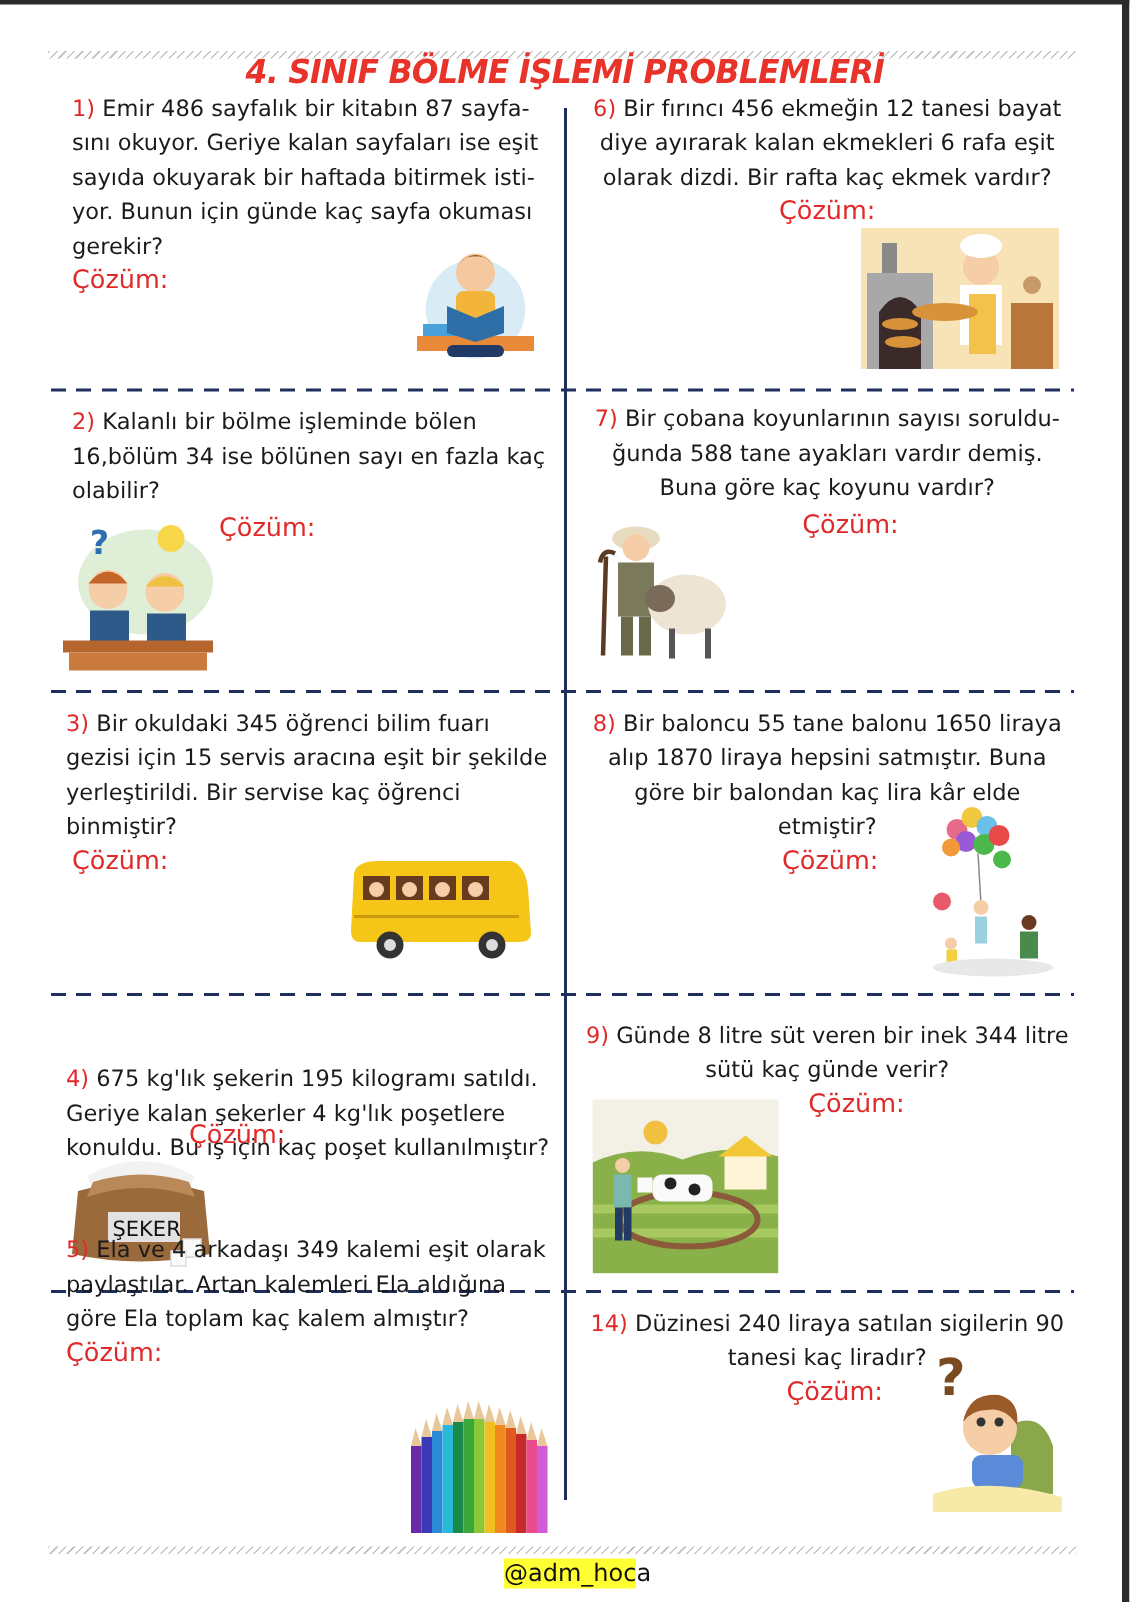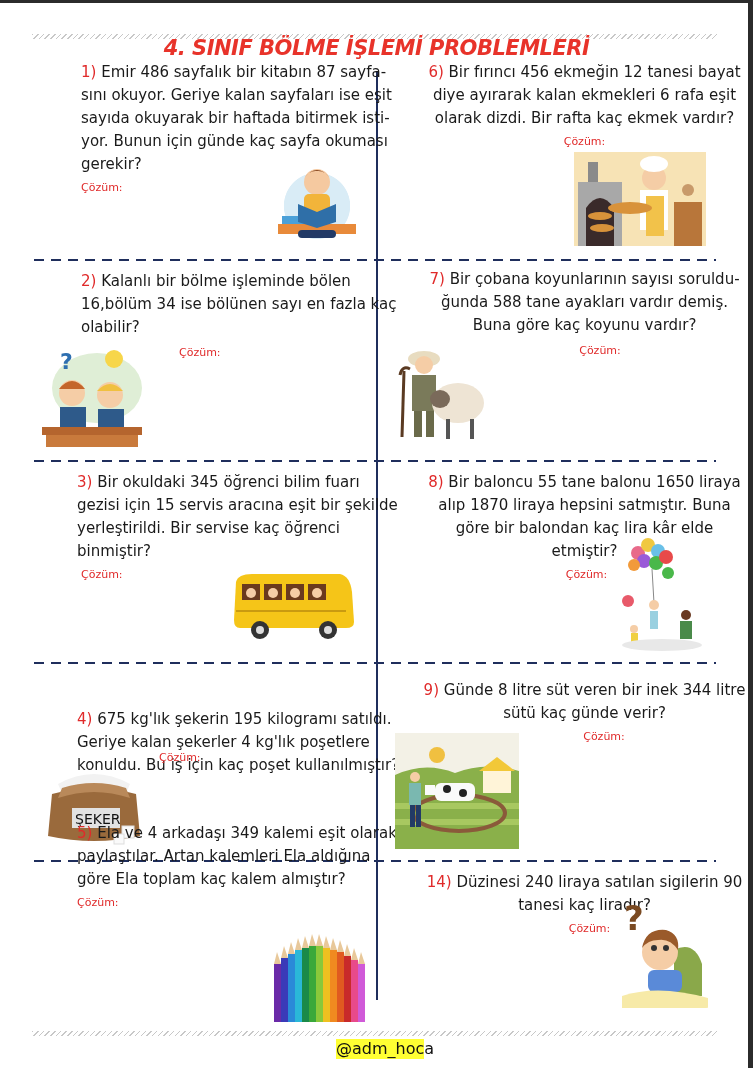--- a/index.html
+++ b/index.html
@@ -10,25 +10,25 @@
   .hatch { position: absolute; left: 32px; width: 686px; height: 5px;
     background-image: repeating-linear-gradient(135deg, #c8c8c8 0 1px, transparent 1px 4px); }
   .hatch.top { top: 34px; }
   .hatch.bottom { top: 1031px; }
   .title { position: absolute; top: 36px; left: 0; width: 753px; text-align: center;
     font-family: "DejaVu Sans", sans-serif; font-weight: bold; font-style: italic;
     font-size: 21px; color: #e8332a; letter-spacing: -0.5px; transform: scaleY(1.05); }
   .vline { position: absolute; left: 376px; top: 72px; width: 2px; height: 928px; background: #1f2e5c; }
   .hdash { position: absolute; left: 34px; width: 682px; height: 2px;
     background-image: repeating-linear-gradient(90deg, #1f2e5c 0 10px, transparent 10px 17px); }
-  .cell { position: absolute; font-size: 15px; line-height: 23px; color: #1a1a1a; margin-left: 33px; }
+  .cell { position: absolute; font-size: 15px; line-height: 23px; color: #1a1a1a; }
   .cell.left { left: 44px; width: 326px; }
   .cell.right { left: 389px; width: 325px; text-align: center; }
   .num { color: #e02a2a; }
-  .sol { color: #e02a2a; font-size: 11px; display: block; }
+  .sol { color: #e02a2a; font-size: 17px; display: block; }
   .pic { position: absolute; border-radius: 4px; overflow: hidden; }
   .footer { position: absolute; top: 1039px; left: 336px; width: 88px; height: 20px;
     background: #ffff33; font-size: 16px; line-height: 20px; text-align: center; color: #111; }
 </style>
 </head>
 <body>
 
 <div class="frame-top"></div>
 <div class="frame-right"></div>
 

